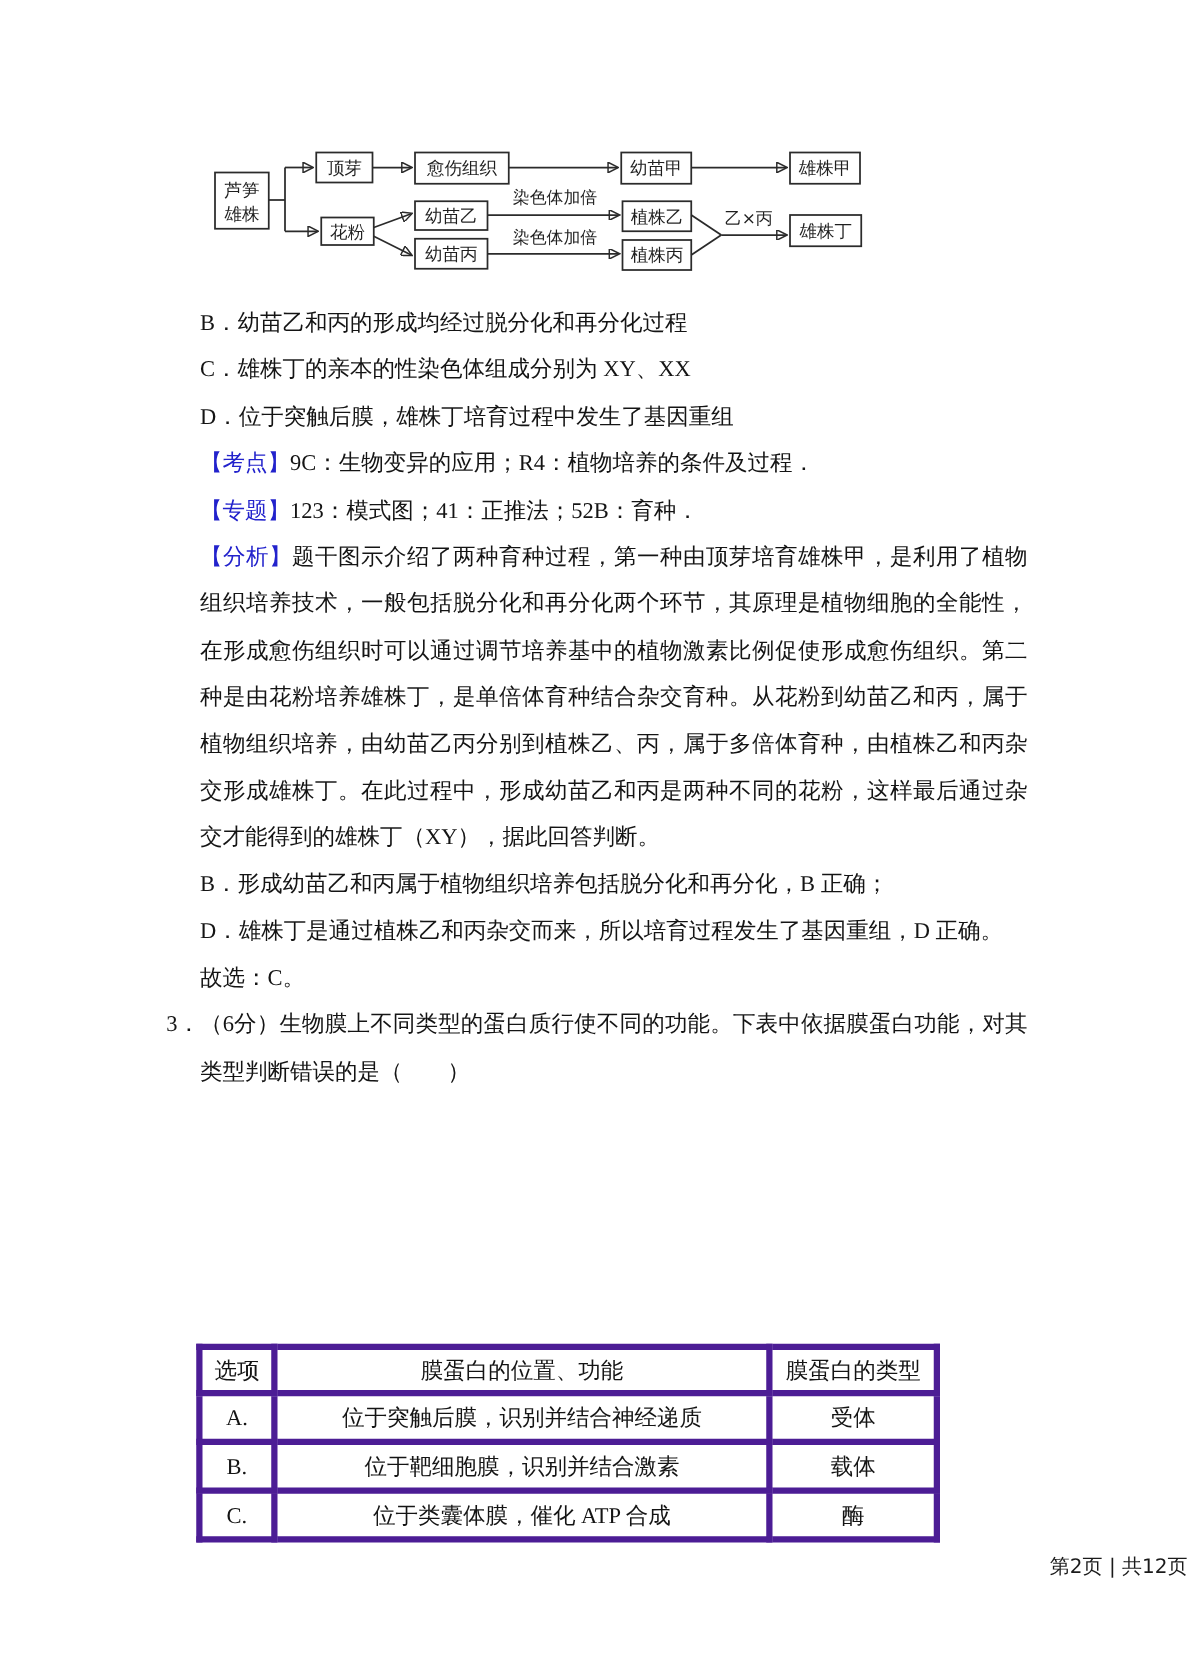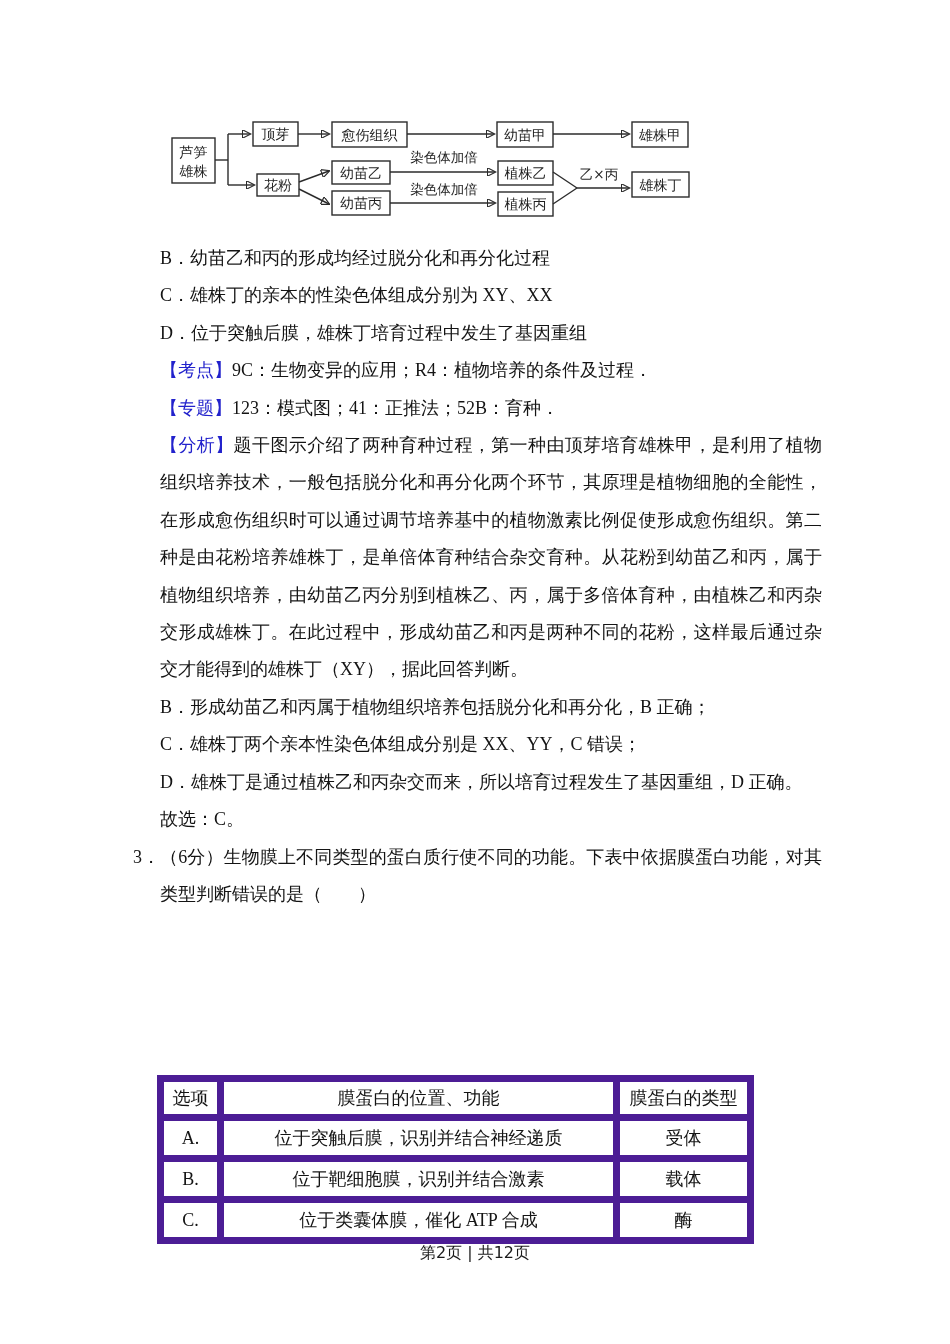--- a/index.html
+++ b/index.html
@@ -24,29 +24,29 @@
   .content p{margin:0;padding:0;}
   .tag{color:#2222CC;}
   .q3wrap{position:relative;}
   .qnum{position:absolute;left:-27px;top:0;}
   
   .q3table{
     position:absolute;left:157px;top:1075px;border-collapse:collapse;
     font-size:18px;color:#141414;
   }
   .q3table th,.q3table td{
-    border:7px solid #4c1d95;text-align:center;vertical-align:middle;
+    border:5px solid #4c1d95;text-align:center;vertical-align:middle;
     font-weight:normal;padding:0 6px;
   }
   .q3table th{height:32px;}
   .q3table td{height:34px;}
   .colw1{width:60px;} .colw2{width:396px;} .colw3{width:134px;}
   
   .footer{
-    position:absolute;left:0;right:0;top:1243px;text-align:center;
+    position:absolute;left:0;right:0;top:1243px;text-align:right;
     font-family:"DejaVu Sans",sans-serif;font-size:16px;color:#1a1a1a;
   }
 </style>
 </head>
 <body>
 
 <div class="page">
 
   <svg class="chart-svg" width="950" height="232" viewBox="0 0 950 232">
     <defs>
@@ -119,21 +119,20 @@
     <p><span>B．</span><span>幼苗乙和丙的形成均经过脱分化和再分化过程</span></p>
     <p><span>C．</span><span>雄株丁的亲本的性染色体组成分别为 XY、XX</span></p>
     <p><span>D．</span><span>位于突触后膜，雄株丁培育过程中发生了基因重组</span></p>
 
     <p><span class="tag">【考点】</span><span>9C：生物变异的应用；R4：植物培养的条件及过程．</span></p>
     <p><span class="tag">【专题】</span><span>123：模式图；41：正推法；52B：育种．</span></p>
 
     <p><span class="tag">【分析】</span><span>题干图示介绍了两种育种过程，第一种由顶芽培育雄株甲，是利用了植物组织培养技术，一般包括脱分化和再分化两个环节，其原理是植物细胞的全能性，在形成愈伤组织时可以通过调节培养基中的植物激素比例促使形成愈伤组织。第二种是由花粉培养雄株丁，是单倍体育种结合杂交育种。从花粉到幼苗乙和丙，属于植物组织培养，由幼苗乙丙分别到植株乙、丙，属于多倍体育种，由植株乙和丙杂交形成雄株丁。在此过程中，形成幼苗乙和丙是两种不同的花粉，这样最后通过杂交才能得到的雄株丁（XY），据此回答判断。</span></p>
 
     <p>B．形成幼苗乙和丙属于植物组织培养包括脱分化和再分化，B 正确；</p>
-    <p>C．雄株丁两个亲本性染色体组成分别是 XX、YY，C 错误；</p>
     <p>D．雄株丁是通过植株乙和丙杂交而来，所以培育过程发生了基因重组，D 正确。</p>
     <p>故选：C。</p>
 
 
     <div class="q3wrap">
       <span class="qnum">3．</span>
       <p>（6分）生物膜上不同类型的蛋白质行使不同的功能。下表中依据膜蛋白功能，对其类型判断错误的是（　　）</p>
     </div>
   </div>
 

